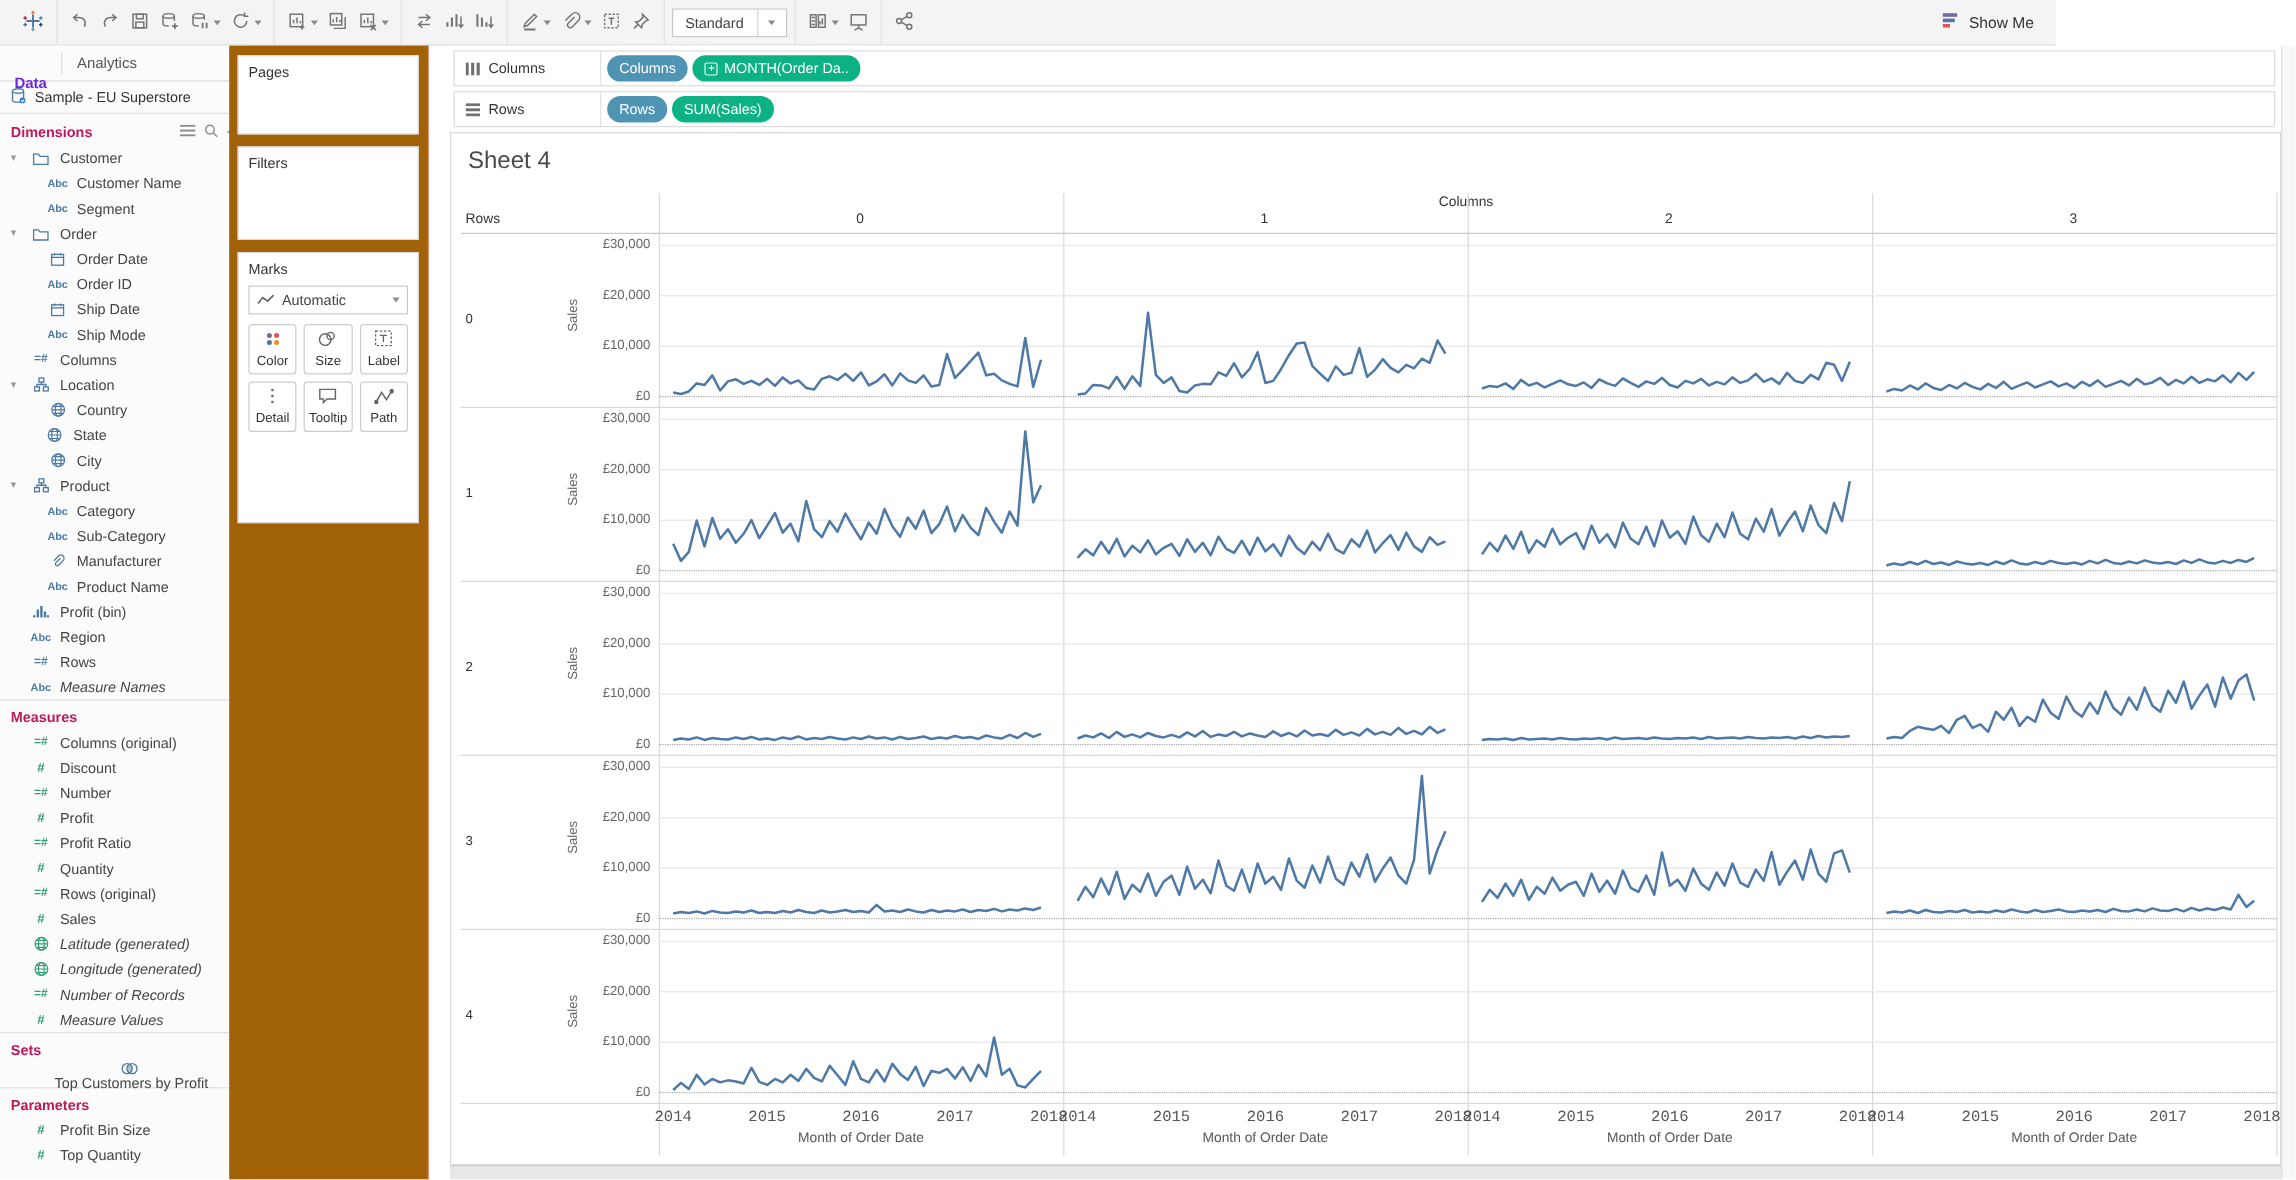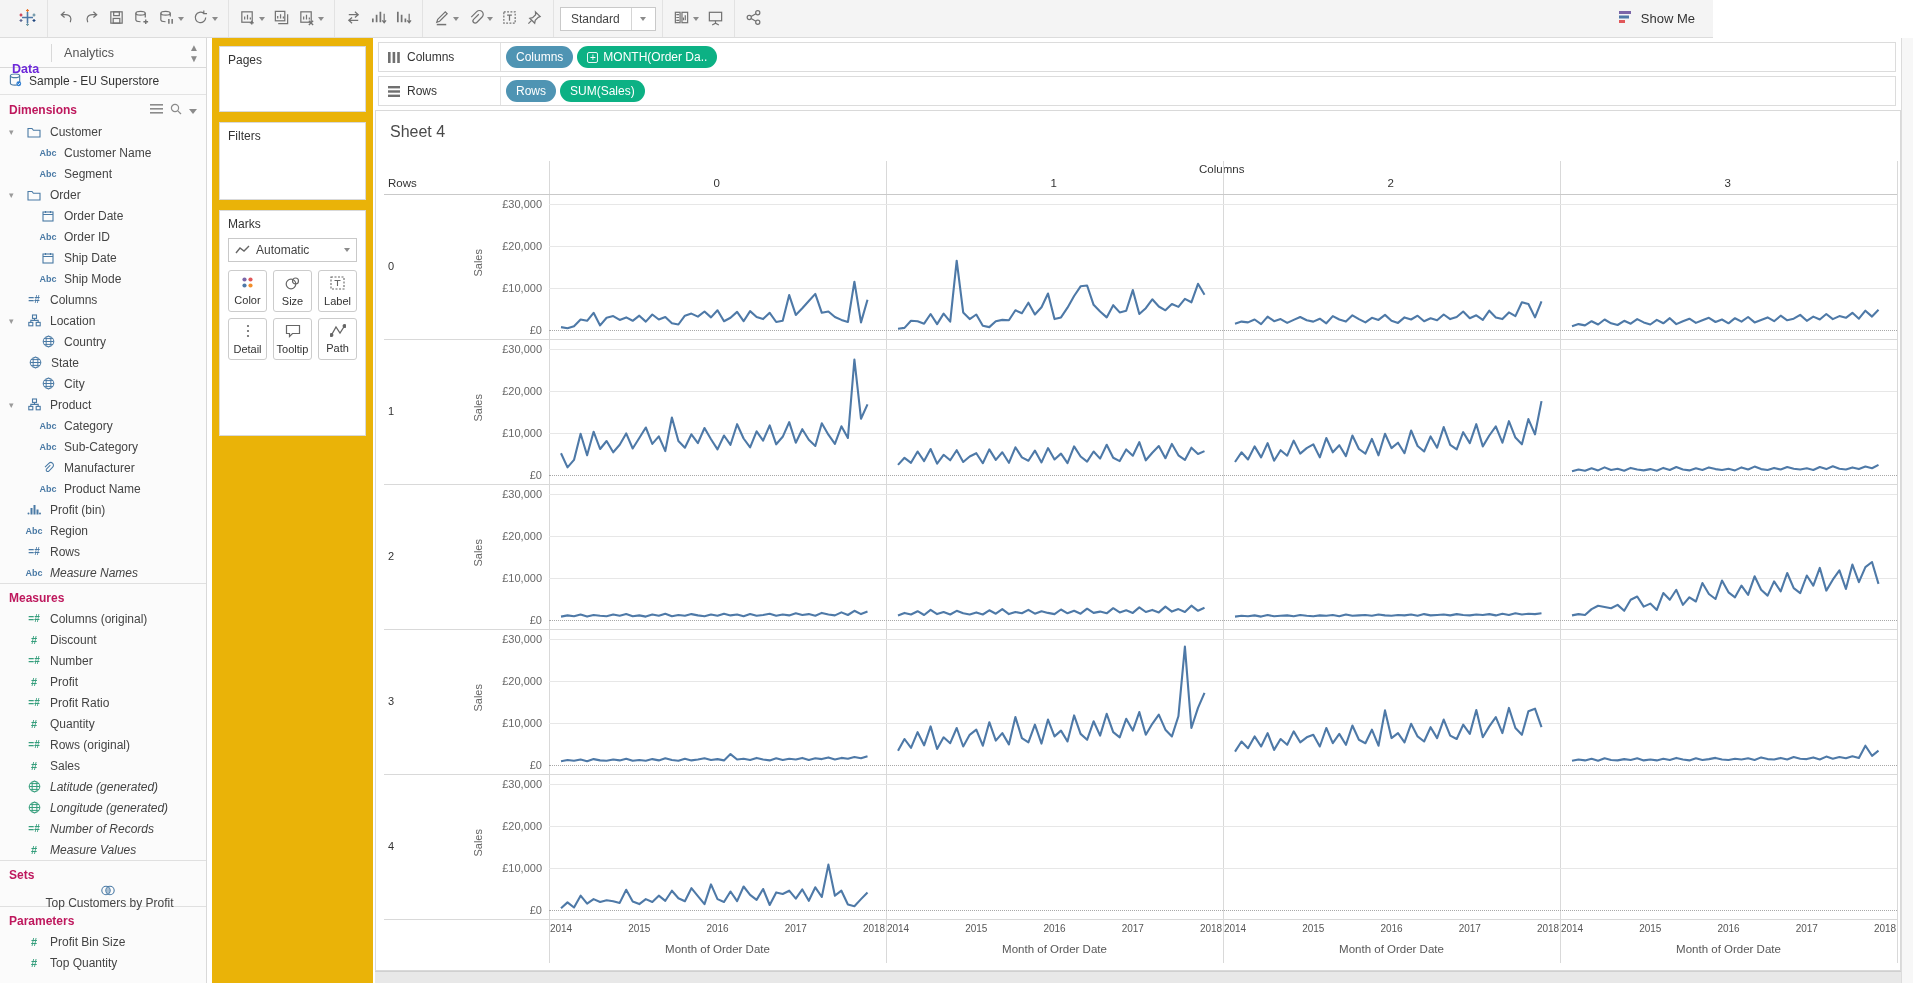--- a/index.html
+++ b/index.html
@@ -34,22 +34,22 @@
   .sec-header { display:flex; align-items:center; height:25px; padding:3px 9px 0 9px; font-weight:bold; color:#be185d; }
   .sec-header.bordered { border-top:1px solid #e0e0e0; }
   .sec-icons { margin-left:auto; display:flex; align-items:center; gap:7px; color:#8b8b8b; }
   .f-item { display:flex; align-items:center; height:21px; padding-left:9px; color:#444; white-space:nowrap; }
   .f-item .exp { width:13px; color:#9a9a9a; font-size:9px; }
   .f-item .fico { width:24px; display:flex; justify-content:center; align-items:center; font-size:10px; font-weight:bold; }
   .f-item .flabel { margin-left:4px; }
   .f-item.italic .flabel { font-style:italic; }
   .ico-blue { color:#4a7aa5; } .ico-green { color:#359e7c; }
 
-  .cards-pane { position:absolute; left:212px; top:38px; width:166px; height:945px; background:#eab308;
-    border-right:5px solid #ef4444; }
+  .cards-pane { position:absolute; left:191px; top:38px; width:166px; height:945px; background:#a16207;
+    border-right:1px solid #ef4444; }
   .card { position:absolute; left:7px; right:7px; background:#fff; border:1px solid #d9d9d9; padding:6px 8px; color:#333; }
   .marks-type { display:flex; align-items:center; border:1px solid #c9c9c9; height:24px; margin-top:7px;
     padding:0 6px; justify-content:space-between; background:#fff; color:#444; }
   .marks-grid { display:grid; grid-template-columns:repeat(3,1fr); gap:6px; margin-top:8px; }
   .mark-btn { border:1px solid #cccccc; border-radius:3px; height:42px; display:flex; flex-direction:column;
     align-items:center; justify-content:center; gap:3px; background:#fff; color:#333; font-size:11px; }
 
   
   .sheet-pane { position:absolute; left:373px; top:38px; width:1540px; height:945px; background:#fff; }
   .shelf-row { position:absolute; left:5px; width:1518px; height:30px; border:1px solid #dcdcdc; background:#fff;
@@ -59,30 +59,30 @@
   .pillbox { display:flex; align-items:center; gap:4px; padding-left:5px; }
   .pill { height:22px; border-radius:11px; color:#fff; display:flex; align-items:center; padding:0 10px;
     font-size:12px; gap:5px; }
   .pill.blue { background:#4f94b3; } .pill.green { background:#0cb184; }
   .pill .plusbox { font-size:10px; border:1px solid rgba(255,255,255,.9); width:11px; height:11px; line-height:9px;
     text-align:center; border-radius:2px; }
   .right-gutter { position:absolute; right:0; top:0; width:12px; height:945px; background:#f7f7f7; border-left:1px solid #dcdcdc; }
   .bottom-strip { position:absolute; left:2px; right:12px; bottom:0; height:12px; background:#e8e8e8; border-top:1px solid #d0d0d0; }
 
   .canvas { position:absolute; left:2px; right:12px; top:72px; bottom:12px; background:#fff; border:1px solid #d9d9d9; }
-  .sheet-title { position:absolute; left:14px; top:12px; font-size:16px; color:#4a4a4a; }
+  .sheet-title { position:absolute; left:14px; top:12px; font-size:20px; color:#4a4a4a; }
   .hdr-label { position:absolute; font-size:11.5px; color:#333; }
   .tick-label { position:absolute; font-size:11px; color:#666; transform:translateY(-50%); text-align:right; width:70px; }
   .rownum { position:absolute; font-size:11px; color:#333; }
   .sales-lbl { position:absolute; font-size:11px; color:#666; writing-mode:vertical-rl; transform:rotate(180deg); }
   .vline { position:absolute; width:1px; background:#d9d9d9; }
   .hline { position:absolute; height:1px; background:#d9d9d9; }
   .grid-line { position:absolute; height:1px; background:#e7e7e7; }
   .zero-line { position:absolute; height:0; border-top:1px dotted #a8a8a8; }
-  .year-tick { position:absolute; font-size:10px; color:#575757; transform:translateX(-50%); }
+  .year-tick { position:absolute; font-size:13px; color:#575757; transform:translateX(-50%);font-family:Liberation Mono, monospace; }
   .month-lbl { position:absolute; font-size:11.5px; color:#575757; transform:translateX(-50%); }
   .panel-svg { position:absolute; }
 </style>
 </head>
 <body>
 
 <div id="app">
 
   <div class="toolbar">
     <div id="tb-left" style="display:flex;align-items:center;height:100%;">
@@ -389,21 +389,21 @@
           <span class="exp"></span>
           <span class="fico">
             <svg width="13" height="13" viewBox="0 0 13 13" fill="none" stroke="#4a7aa5" stroke-width="1">
               <circle cx="6.5" cy="6.5" r="5.3"></circle>
               <ellipse cx="6.5" cy="6.5" rx="2.4" ry="5.3"></ellipse>
               <path d="M1.2 6.5 h10.6 M2 3.6 h9 M2 9.4 h9"></path>
             </svg>
           </span>
           <span class="flabel">Country</span>
         </div>
-        <div class="f-item" style="padding-left: 10px;">
+        <div class="f-item" style="padding-left: 20px;">
           <span class="exp"></span>
           <span class="fico">
             <svg width="13" height="13" viewBox="0 0 13 13" fill="none" stroke="#4a7aa5" stroke-width="1">
               <circle cx="6.5" cy="6.5" r="5.3"></circle>
               <ellipse cx="6.5" cy="6.5" rx="2.4" ry="5.3"></ellipse>
               <path d="M1.2 6.5 h10.6 M2 3.6 h9 M2 9.4 h9"></path>
             </svg>
           </span>
           <span class="flabel">State</span>
         </div>

